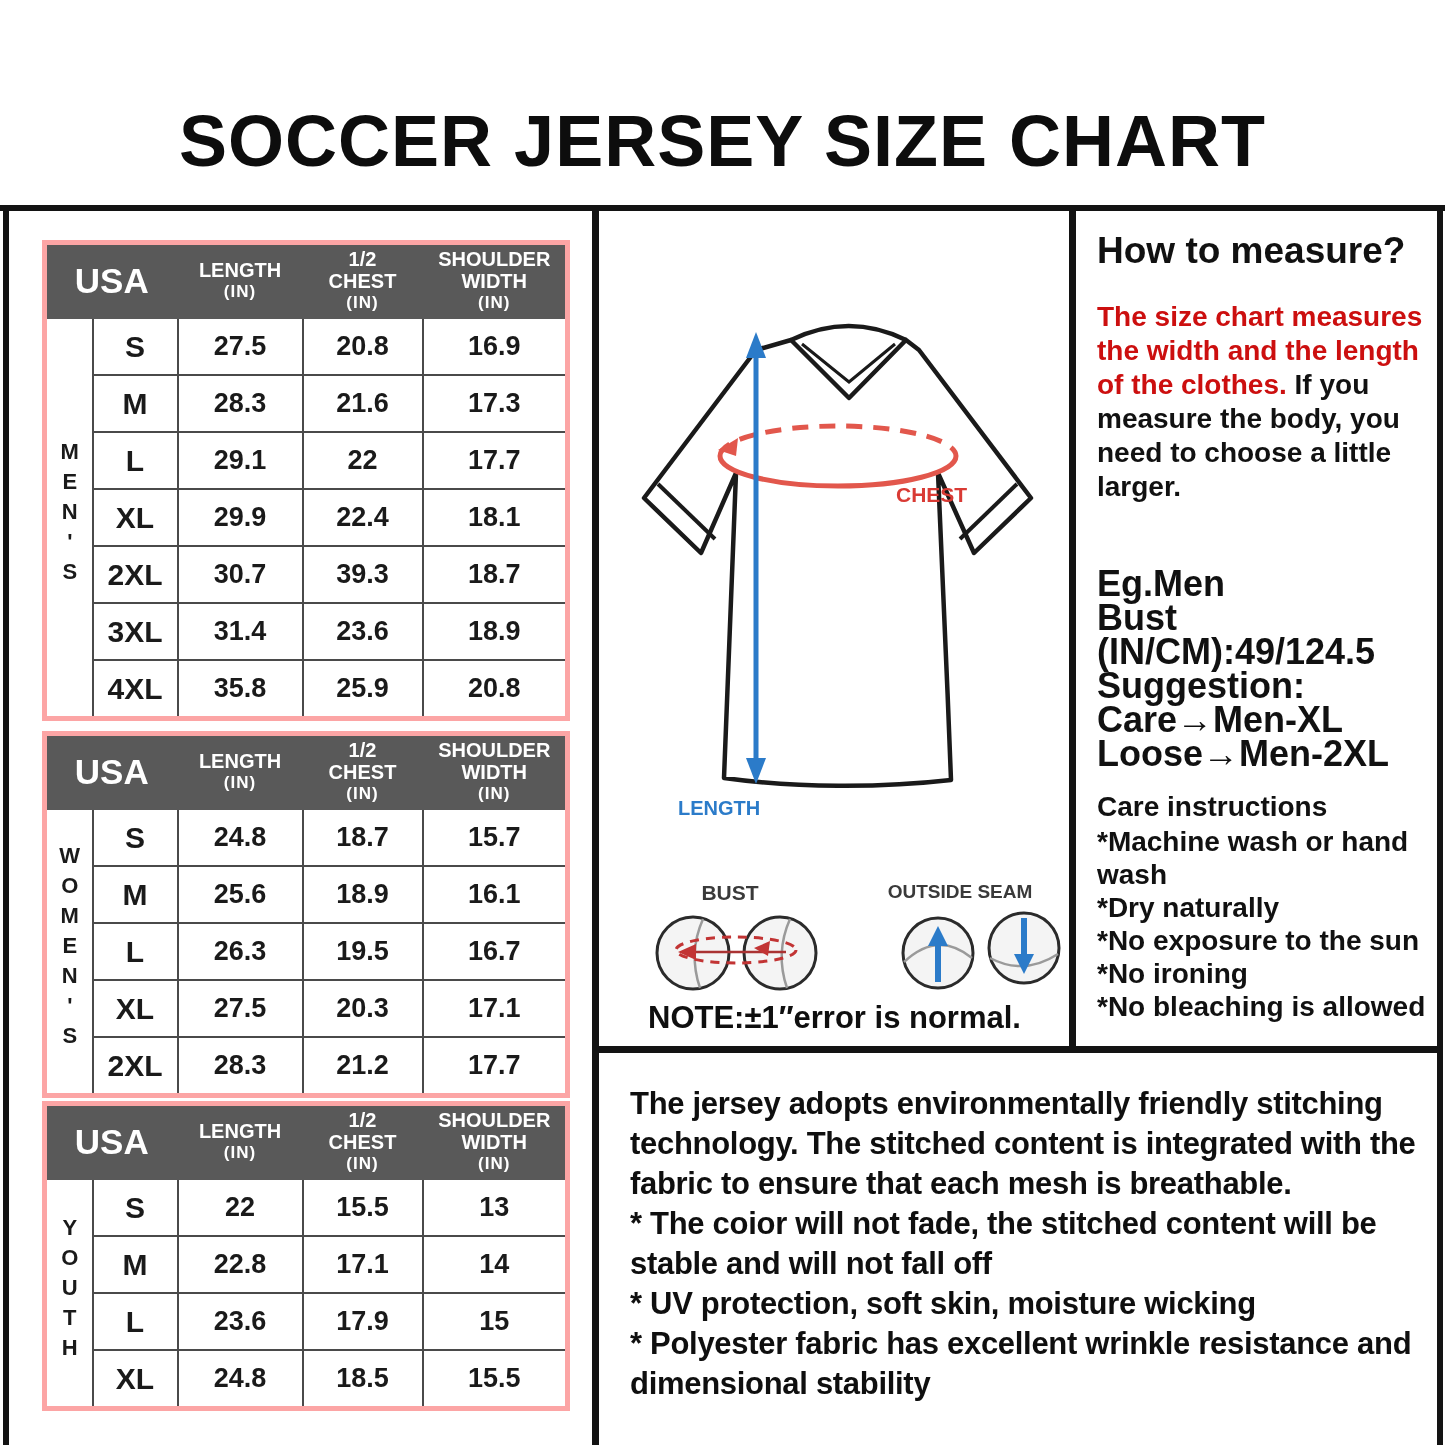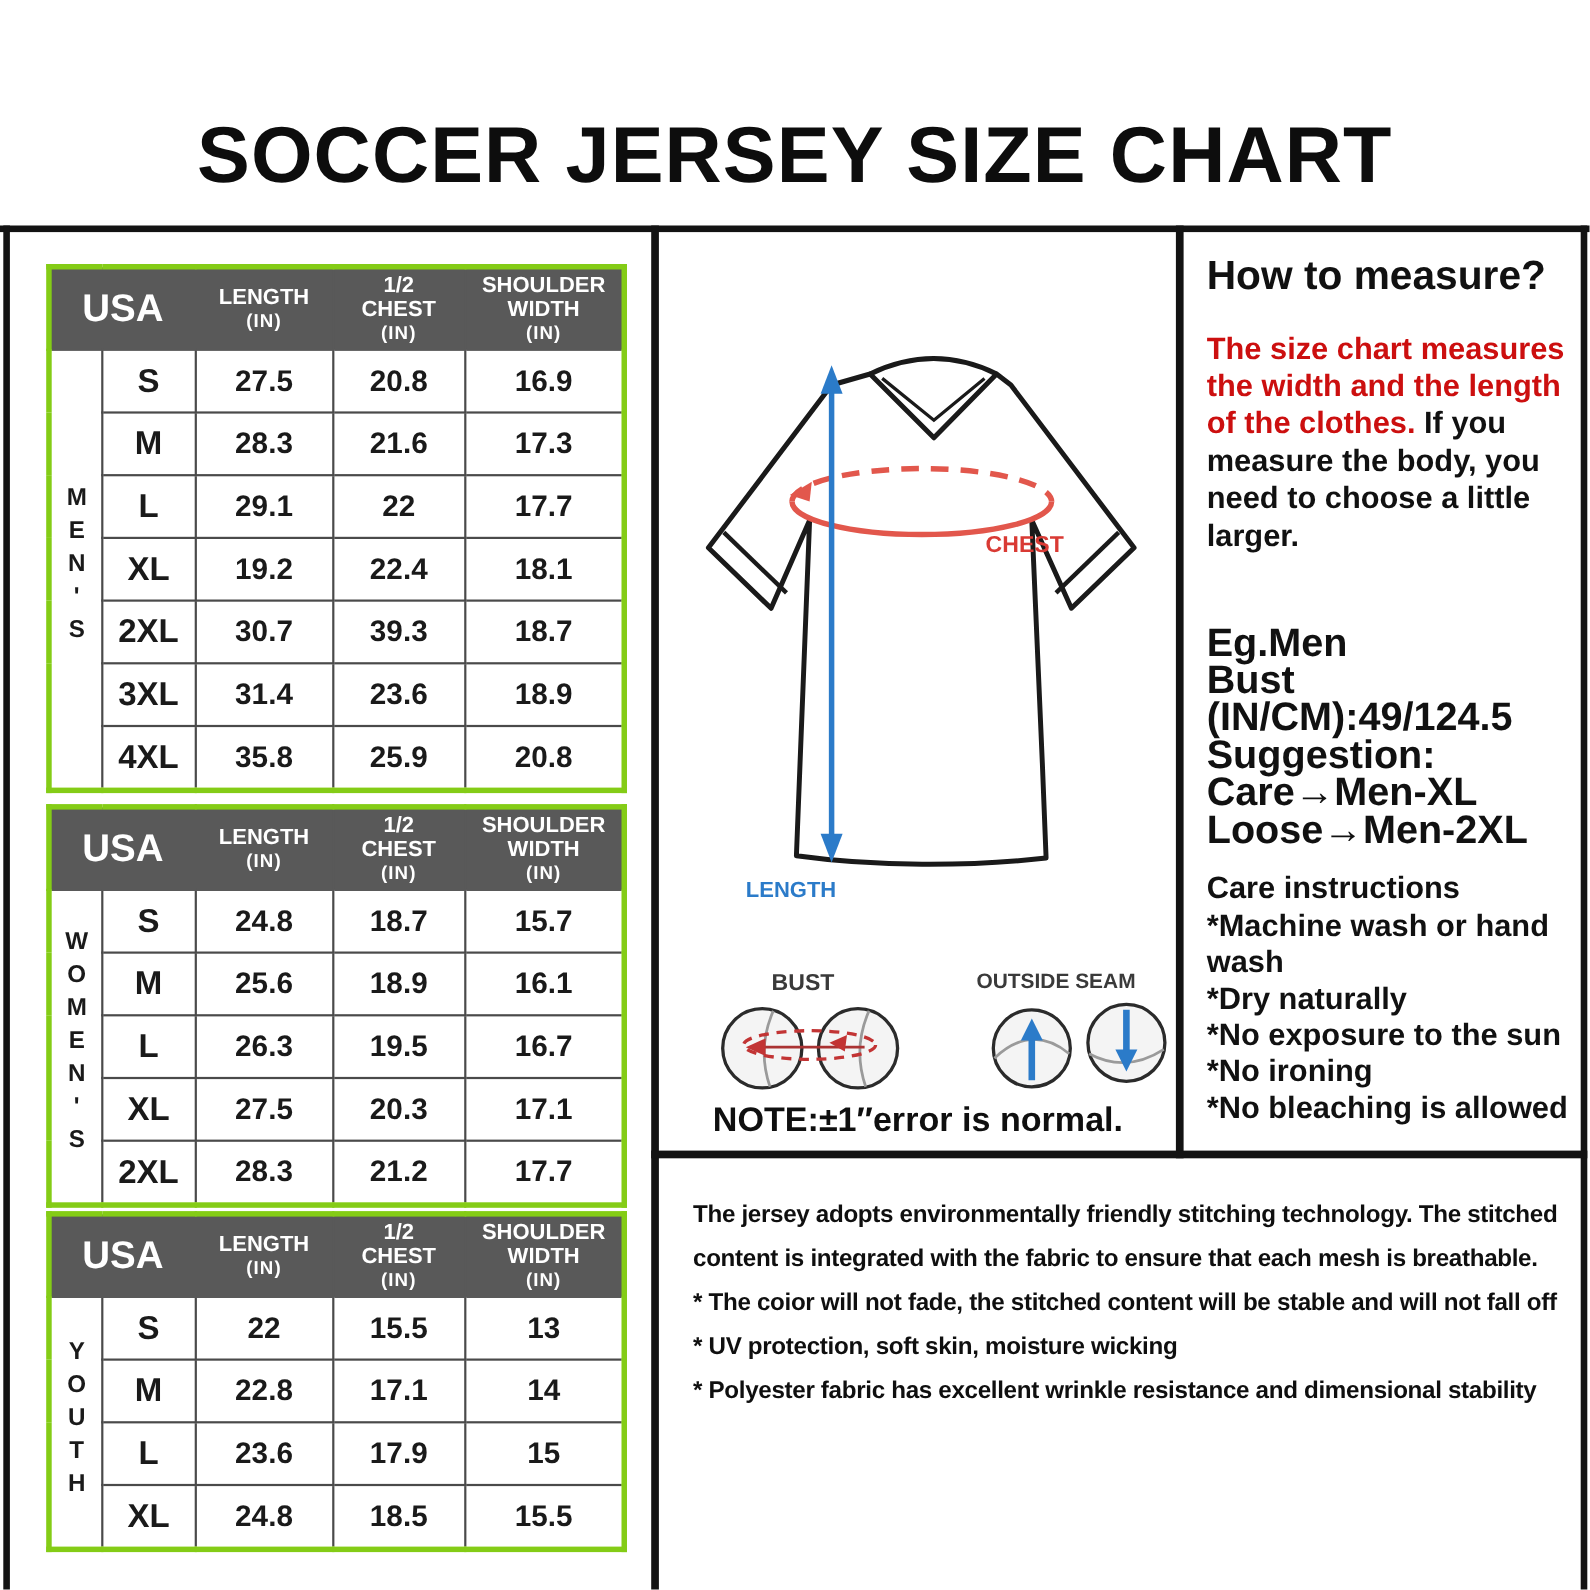--- a/index.html
+++ b/index.html
@@ -17,21 +17,21 @@
   .ln{position:absolute;background:#131313;}
   .ln-top{left:0;right:0;top:205px;height:6px;}
   .ln-left{left:3px;top:205px;bottom:0;width:6px;}
   .ln-right{right:2px;top:205px;bottom:0;width:6px;}
   .ln-div1{left:592px;top:205px;bottom:0;width:7px;}
   .ln-div2{left:1069px;top:205px;height:848px;width:7px;}
   .ln-hdiv{left:592px;right:2px;top:1046px;height:7px;}
   
   table.size-table{
     position:absolute;left:42px;width:523px;border-collapse:collapse;table-layout:fixed;
-    border:5px solid #84cc16;background:#fff;
+    border:5px solid #fca5a5;background:#fff;
   }
   .t-men{top:240px;}
   .t-women{top:731px;}
   .t-youth{top:1101px;}
   .size-table th,.size-table td{border:2px solid #4a4a4a;padding:0;text-align:center;vertical-align:middle;}
   .size-table thead th{
     background:#595959;color:#ffffff;border:2px solid #595959;height:72px;
     font-weight:bold;font-size:20px;line-height:22px;
   }
   .size-table thead th.th-usa{font-size:35px;}
@@ -51,21 +51,21 @@
   .icons-svg{position:absolute;left:608px;top:878px;width:460px;height:118px;}
   .note-text{position:absolute;left:648px;top:1000px;font-size:31px;font-weight:bold;color:#0f0f0f;}
   
   .htm-head{position:absolute;left:1097px;top:230px;font-size:37px;font-weight:600;color:#111;}
   .htm-intro{position:absolute;left:1097px;top:300px;width:338px;font-size:28px;font-weight:600;line-height:34px;color:#111;}
   .htm-intro .red{color:#cc0f0f;}
   .htm-example{position:absolute;left:1097px;top:567px;font-size:36px;font-weight:600;line-height:34px;color:#111;}
   .care-block{position:absolute;left:1097px;top:790px;width:345px;font-size:28px;font-weight:600;line-height:33px;color:#111;}
   .care-block .care-head{margin-bottom:2px;}
   
-  .desc-block{position:absolute;left:630px;top:1084px;width:808px;font-size:22px;font-weight:bold;line-height:40px;color:#0f0f0f;letter-spacing:-0.3px;}
+  .desc-block{position:absolute;left:630px;top:1084px;width:808px;font-size:31px;font-weight:bold;line-height:40px;color:#0f0f0f;letter-spacing:-0.3px;}
   .desc-block p{margin:0;}
 </style>
 </head>
 <body>
 
 <div class="page-title">SOCCER JERSEY SIZE CHART</div>
 
 <div class="ln ln-top"></div>
 <div class="ln ln-left"></div>
 <div class="ln ln-right"></div>
@@ -104,21 +104,21 @@
         <td>17.3</td>
       </tr>
     <tr>
         <td class="size">L</td>
         <td>29.1</td>
         <td>22</td>
         <td>17.7</td>
       </tr>
     <tr>
         <td class="size">XL</td>
-        <td>19.2</td>
+        <td>29.9</td>
         <td>22.4</td>
         <td>18.1</td>
       </tr>
     <tr>
         <td class="size">2XL</td>
         <td>30.7</td>
         <td>39.3</td>
         <td>18.7</td>
       </tr>
     <tr>

